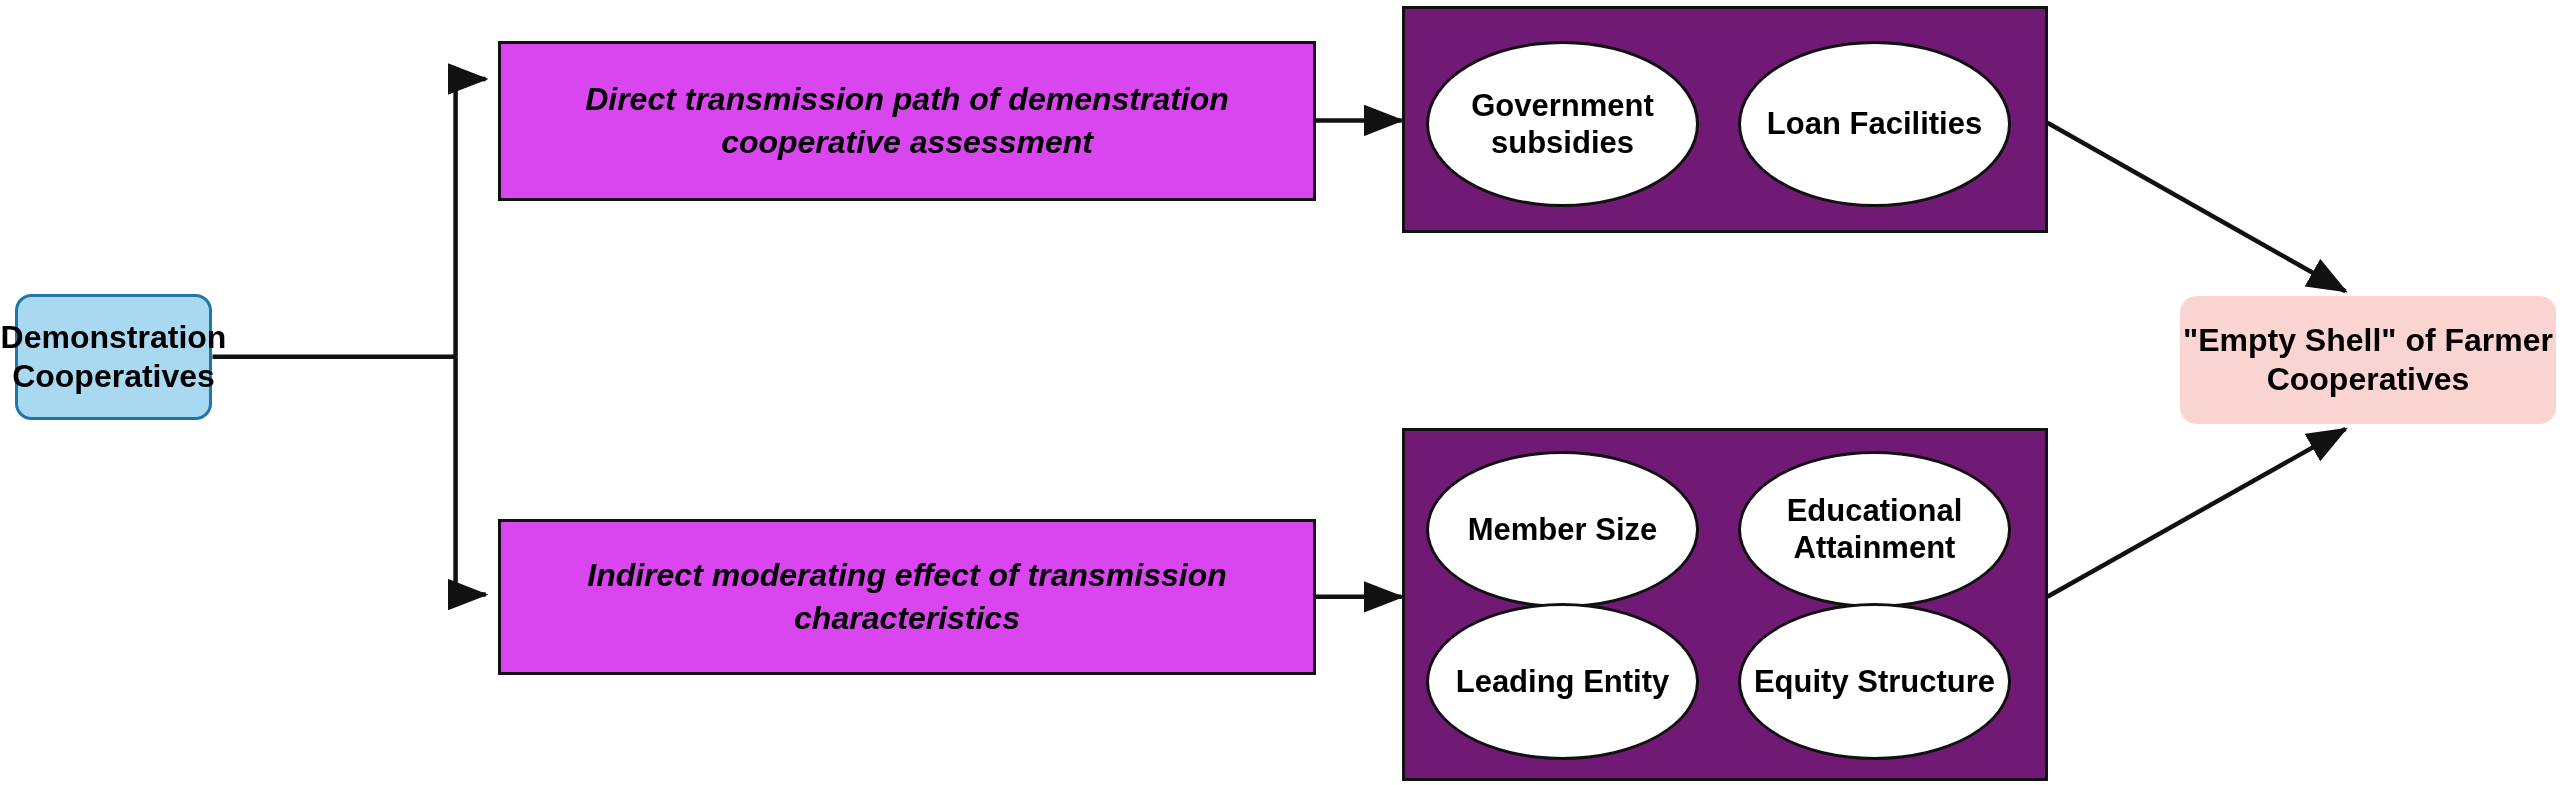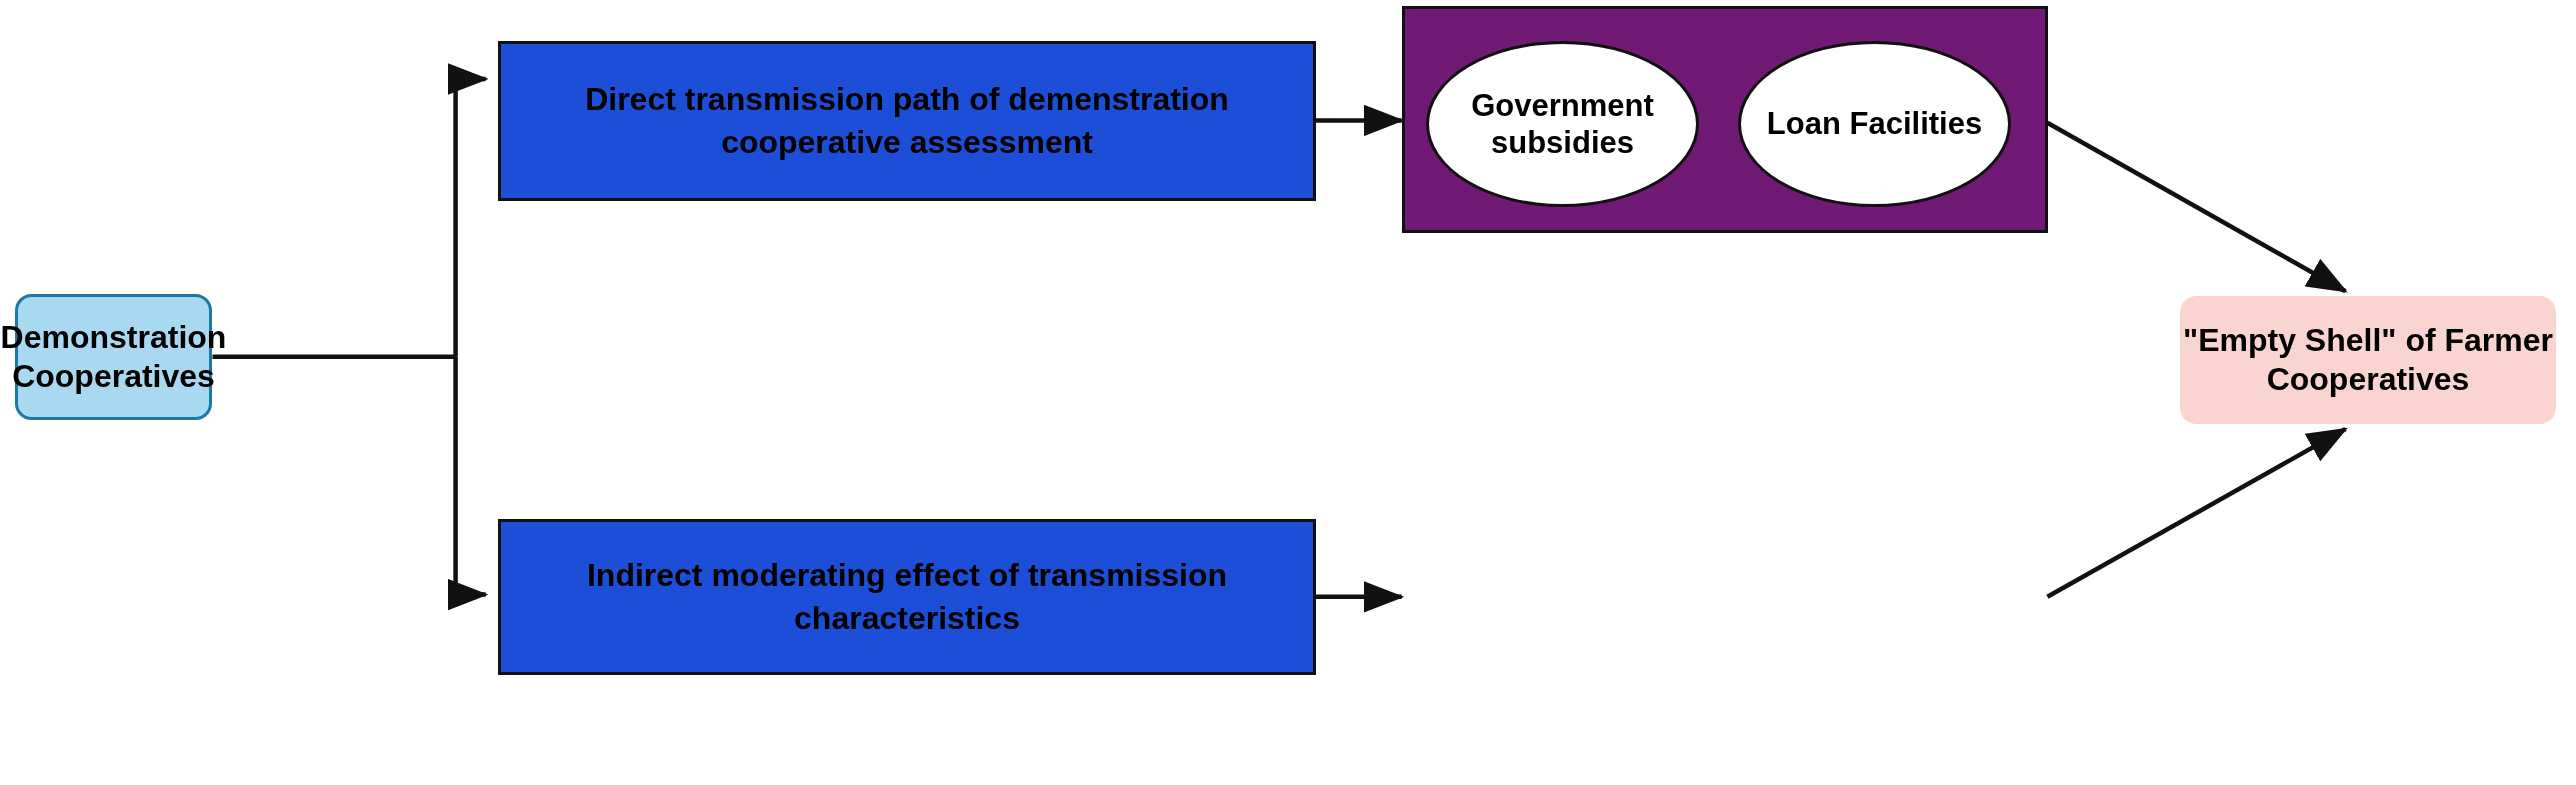--- a/index.html
+++ b/index.html
@@ -43,22 +43,23 @@
   .source-node {
     background: #a9d9f0;
     border: 3.8px solid #1f77a8;
   }
   .sink-node {
     background: #fad4d1;
     border: none;
   }
   
   .path-box {
-    background: #1d4ed8;
+    background: #d946ef;
     border: 3.8px solid #111111;
+    font-style: italic;
     font-weight: bold;
     line-height: 1.35;
     padding: 0 17px;
   }
   
   .group-box {
     background: #701a75;
     border: 3.8px solid #111111;
     display: block;
   }
@@ -105,17 +106,23 @@
 
   <div class="node path-box" style="left:498px; top:41px; width:818px; height:160px; font-size:32px;">Direct transmission path of demenstration cooperative assessment</div>
 
   <div class="node path-box" style="left:498px; top:519px; width:818px; height:156px; font-size:32px;">Indirect moderating effect of transmission characteristics</div>
 
   <div class="node group-box" style="left:1402px; top:6px; width:646px; height:227px;">
     <div class="ellipse" style="left:21px; top:32px; width:273px; height:166px; font-size:31px;">Government subsidies</div>
     <div class="ellipse" style="left:333px; top:32px; width:273px; height:166px; font-size:31px;text-align:right;">Loan Facilities</div>
   </div>
 
+  <div class="node group-box" style="left:1402px; top:428px; width:646px; height:353px;">
+    <div class="ellipse" style="left:21px; top:19.6px; width:273px; height:157px; font-size:31px;">Member Size</div>
+    <div class="ellipse" style="left:333px; top:19.6px; width:273px; height:157px; font-size:31px;">Educational Attainment</div>
+    <div class="ellipse" style="left:21px; top:172px; width:273px; height:157px; font-size:31px;">Leading Entity</div>
+    <div class="ellipse" style="left:333px; top:172px; width:273px; height:157px; font-size:31px;">Equity Structure</div>
+  </div>
 
   <div class="node rounded-node sink-node" style="left:2180px; top:296px; width:376px; height:128px; font-size:32px;">"Empty Shell" of Farmer Cooperatives</div>
 
 </div>
 
 
 </body></html>

